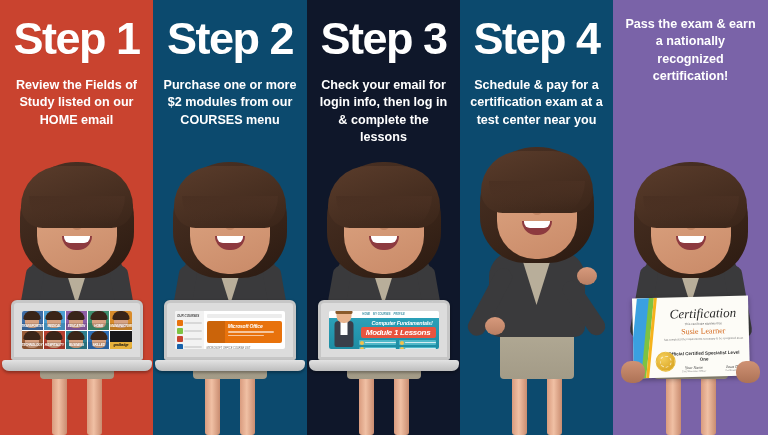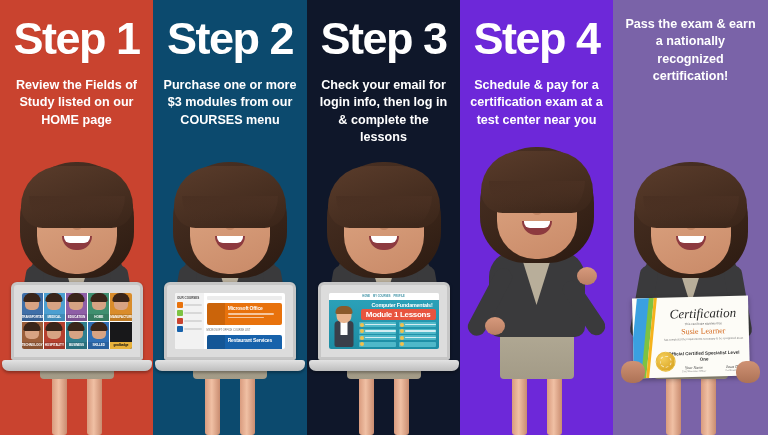--- a/index.html
+++ b/index.html
@@ -78,23 +78,23 @@
           width:10px; height:8px; border-radius:50%; background:rgba(170,110,80,.45); }
   .mouth { position:absolute; top:76px; left:50%; transform:translateX(-50%);
            width:30px; height:14px; border-radius:0 0 16px 16px;
            background:#8d3a3f; overflow:hidden; }
   .teeth { position:absolute; top:0; left:2px; width:26px; height:7px;
            background:#fff; border-radius:0 0 6px 6px; }
 
   
   .laptop { position:absolute; bottom:64px; left:50%; transform:translateX(-50%);
             width:132px; }
-  .laptop .lid { width:132px; height:78px; background:#dcdcdc;
+  .laptop .lid { width:132px; height:60px; background:#dcdcdc;
                  border:3px solid #c6c6c6; border-radius:6px 6px 2px 2px;
-                 box-shadow:0 1px 3px rgba(0,0,0,.35); padding:8px; }
+                 box-shadow:0 1px 3px rgba(0,0,0,.35); padding:8px;font-style:italic; }
   .laptop .base { width:150px; height:11px; margin-left:-9px;
                   background:linear-gradient(180deg,#e2e2e2,#bdbdbd);
                   border-radius:3px 3px 7px 7px; box-shadow:0 2px 3px rgba(0,0,0,.3); }
   .screen { width:100%; height:100%; overflow:hidden; border-radius:2px; }
 
   
   .fields { display:grid; grid-template-columns:repeat(5,1fr);
             grid-template-rows:repeat(2,1fr); width:100%; height:100%; gap:1px;
             background:#fff; }
   .ftile { position:relative; overflow:hidden; }
@@ -194,21 +194,21 @@
                background:linear-gradient(180deg,#cf9274,#ad7256); bottom:52px; z-index:5; }
   .cert-hand.l { left:8px; } .cert-hand.r { right:8px; }
 </style>
 </head>
 <body>
 
 <div id="board">
 
   <div class="panel" style="width:153px;background:#c9432f">
     <div class="step-title">Step 1</div>
-    <div class="step-desc">Review the Fields of Study listed on our HOME page</div>
+    <div class="step-desc">Review the Fields of Study listed on our HOME email</div>
 
     <div class="character">
       <div class="legs">
           <div class="leg l"></div>
           <div class="leg r"></div>
         </div>
       <div class="skirt"></div>
       <div class="torso">
           <div class="collar"></div>
           <div class="shirt"></div>
@@ -286,21 +286,21 @@
               </div>
         </div>
       </div>
         </div>
       <div class="base"></div>
     </div>
   </div>
 
   <div class="panel" style="width:154px;background:#0c4a6e">
     <div class="step-title">Step 2</div>
-    <div class="step-desc">Purchase one or more $3 modules from our COURSES menu</div>
+    <div class="step-desc">Purchase one or more $2 modules from our COURSES menu</div>
 
     <div class="character">
       <div class="legs">
           <div class="leg l"></div>
           <div class="leg r"></div>
         </div>
       <div class="skirt"></div>
       <div class="torso">
           <div class="collar"></div>
           <div class="shirt"></div>
@@ -462,21 +462,21 @@
                   <div class="la-hair"></div>
             </div>
           </div>
         </div>
       </div>
         </div>
       <div class="base"></div>
     </div>
   </div>
 
-  <div class="panel" style="width:153px;background:#6d28d9">
+  <div class="panel" style="width:153px;background:#0c4a6e">
     <div class="step-title">Step 4</div>
     <div class="step-desc">Schedule &amp; pay for a certification exam at a test center near you</div>
 
     <div class="character" style="height:290px">
       <div class="legs">
           <div class="leg l"></div>
           <div class="leg r"></div>
         </div>
       <div class="skirt"></div>
       <div class="torso">

